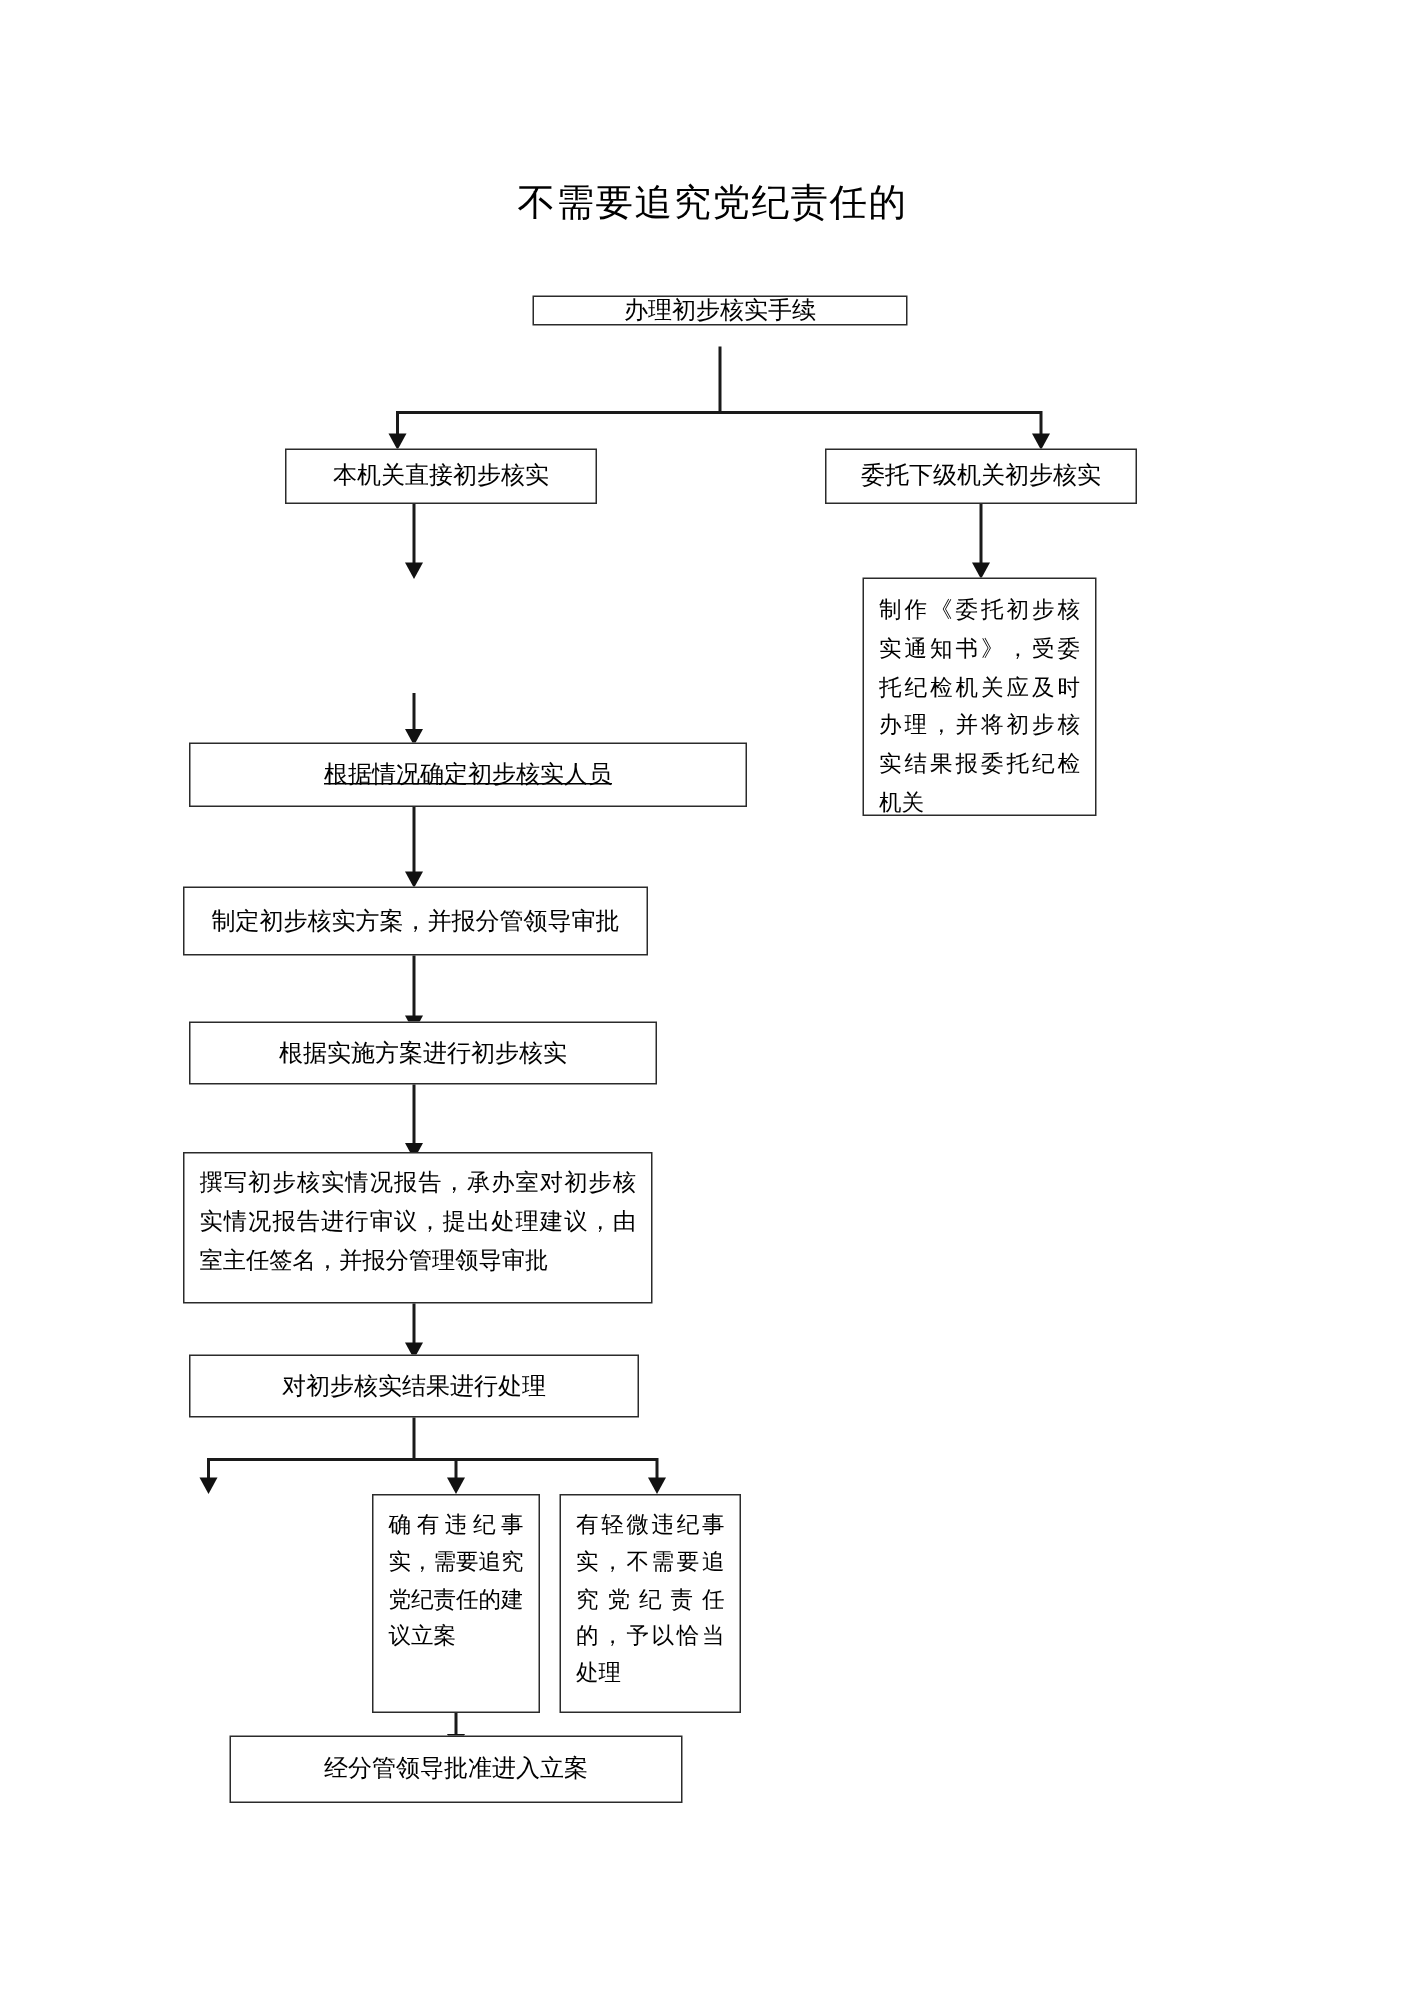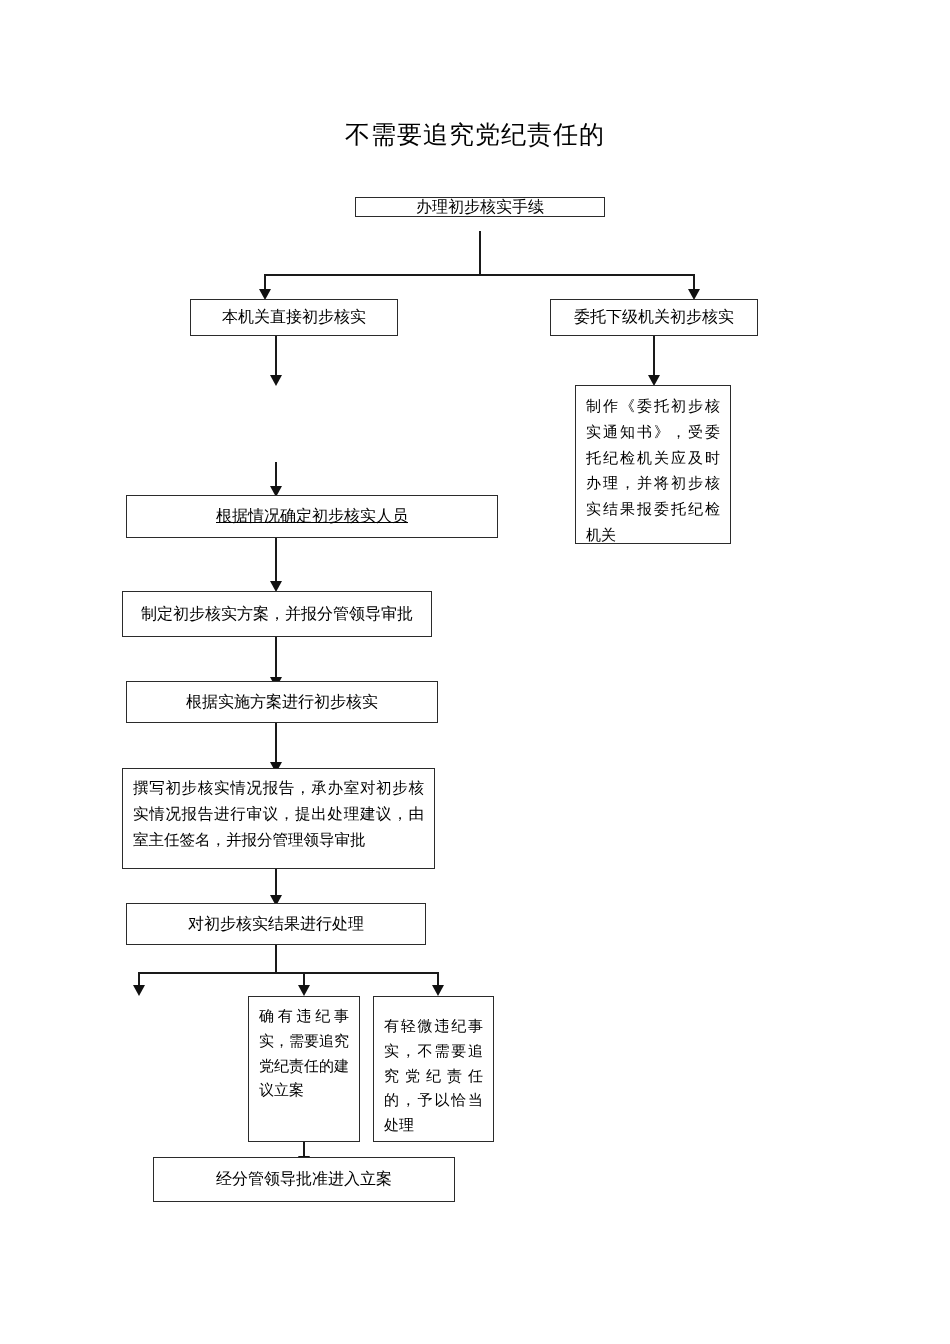--- a/index.html
+++ b/index.html
@@ -151,21 +151,21 @@
   <div class="vline" style="left:303px; top:972px; height:17px;"></div>
   <div class="arrow" style="left:298px; top:985px;"></div>
   <div class="vline" style="left:437px; top:972px; height:17px;"></div>
   <div class="arrow" style="left:432px; top:985px;"></div>
 
 
   <div class="node justified" style="left:248px; top:996px; width:112px; height:146px; font-size:15px; line-height:1.65; align-items:flex-start; padding-top:7px;">
     <span class="txt">确有违纪事实，需要追究党纪责任的建议立案</span>
   </div>
 
-  <div class="node justified" style="left:373px; top:996px; width:121px; height:146px; font-size:15px; line-height:1.65; align-items:flex-start; padding-top:17px;">
+  <div class="node justified" style="left:373px; top:996px; width:121px; height:146px; font-size:15px; line-height:1.65; align-items:flex-start; padding-top:7px;">
     <span class="txt">有轻微违纪事实，不需要追究党纪责任的，予以恰当处理</span>
   </div>
 
   <div class="vline" style="left:303px; top:1142px; height:25px;"></div>
   <div class="arrow" style="left:298px; top:1156px;"></div>
 
   <div class="node" style="left:153px; top:1157px; width:302px; height:45px;">
     <span class="txt">经分管领导批准进入立案</span>
   </div>
 

